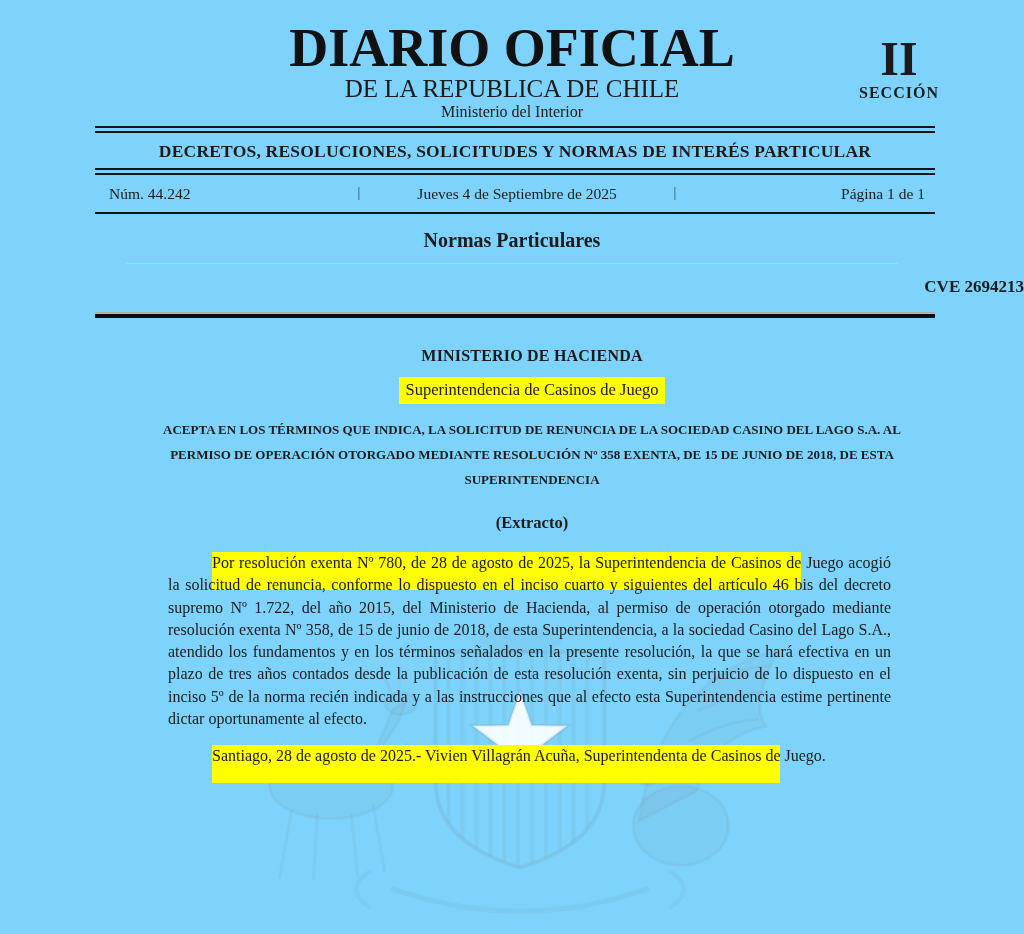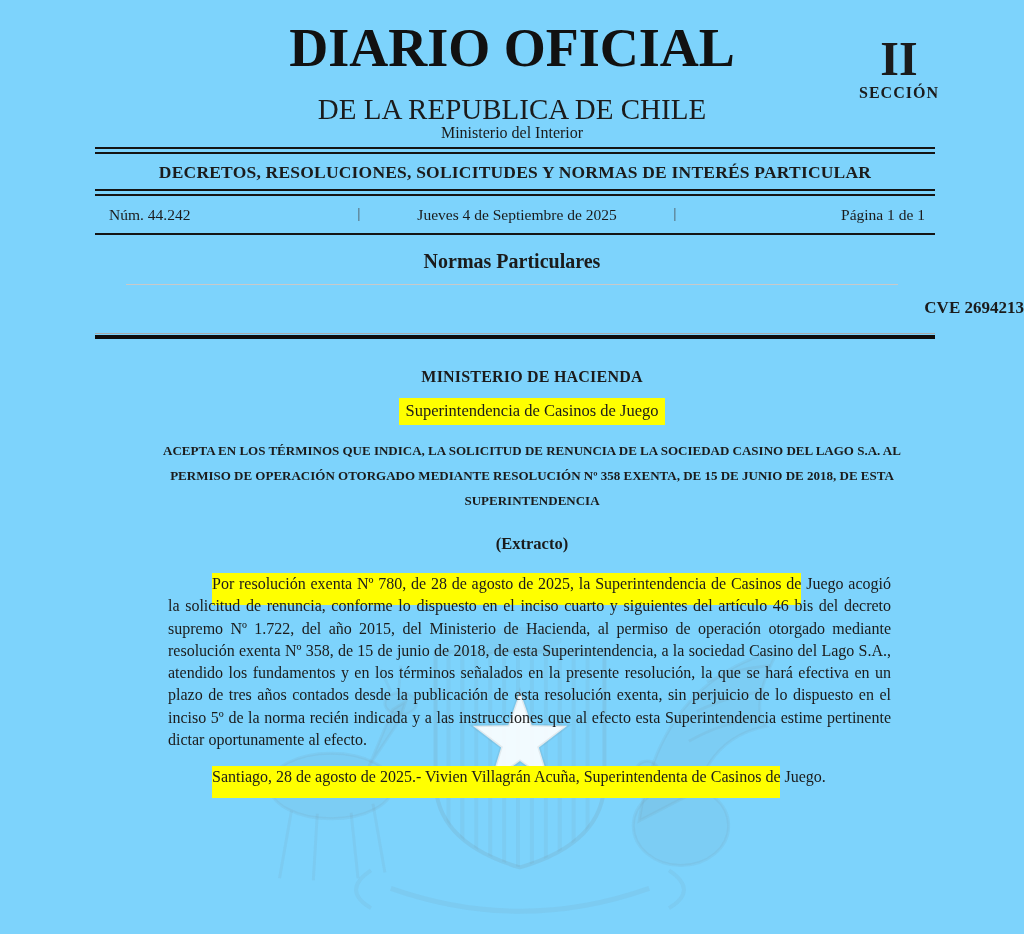--- a/index.html
+++ b/index.html
@@ -13,21 +13,21 @@
     font-family: Liberation Serif, serif;
     color: #1b1b1b;
   }
 
   
   .masthead { position: relative; padding-top: 22px; text-align: center; }
   .masthead-title {
     font-size: 54px; font-weight: bold; line-height: 52px;
     letter-spacing: 0px; color: #111;
   }
-  .masthead-subtitle { font-size: 29px; margin-top: 23px; line-height: 25px; }
+  .masthead-subtitle { font-size: 25px; margin-top: 2px; line-height: 25px; }
   .masthead-ministry { font-size: 16px; margin-top: 3px; line-height: 16px; }
   .section-badge {
     position: absolute; top: 36px; right: 70px; width: 110px; text-align: center;
   }
   .section-number { font-size: 48px; font-weight: bold; line-height: 46px; }
   .section-label { font-size: 16px; font-weight: bold; letter-spacing: 1px; margin-top: 2px; }
 
   
   .w { margin-left: 95px; width: 840px; }
   .rule-double { height: 7px; border-top: 2px solid #141414; border-bottom: 2px solid #141414; margin-top: 6px; }
@@ -66,21 +66,21 @@
   .notice-title {
     margin-top: 13px; font-size: 13px; font-weight: bold; line-height: 25px;
   }
   .extract-label { margin-top: 21px; font-size: 16.5px; font-weight: bold; }
   .para {
     margin: 19px 36px 0 31px;
     text-align: justify; font-size: 16px; line-height: 22.3px;
     text-indent: 44px;
   }
   .para.signature { margin-top: 15px; }
-  .hl { padding: 2px 0 13px 0; }
+  .hl { padding: 2px 0 19px 0; }
 
   
   .watermark { position: absolute; left: 220px; top: 622px; z-index: 1; pointer-events: none; }
 </style>
 </head>
 <body>
 
 <div class="page">
 
   <div class="watermark">

